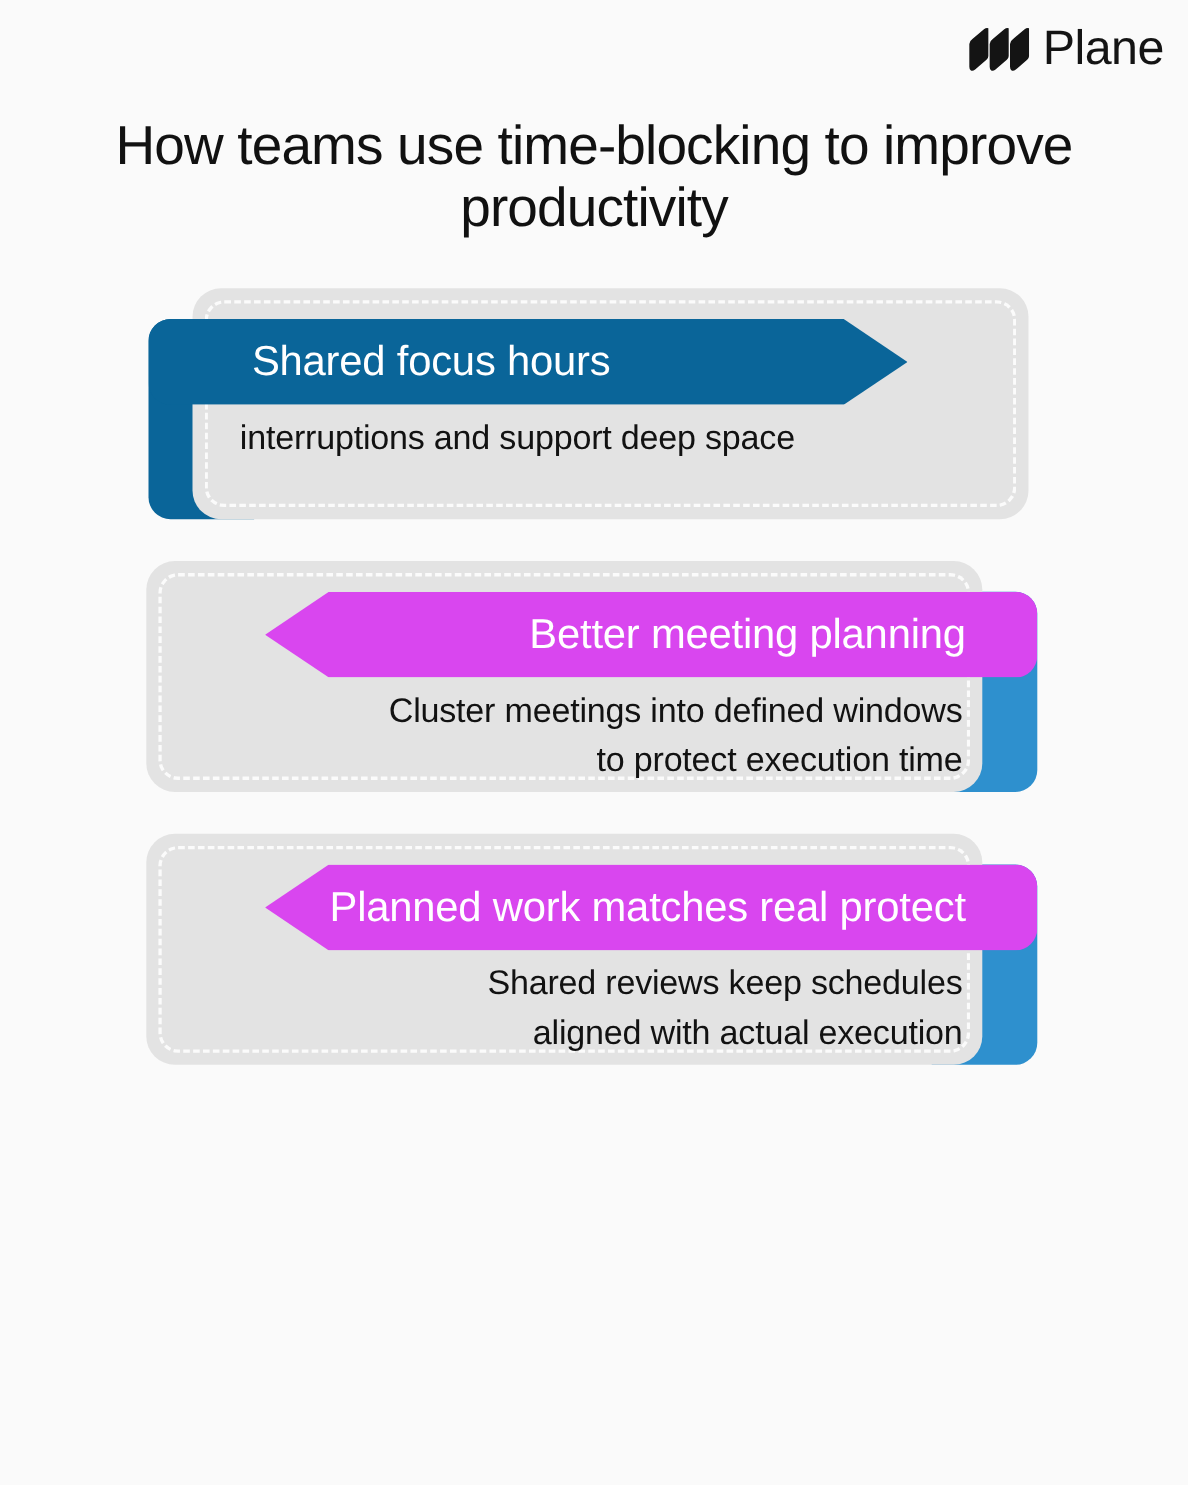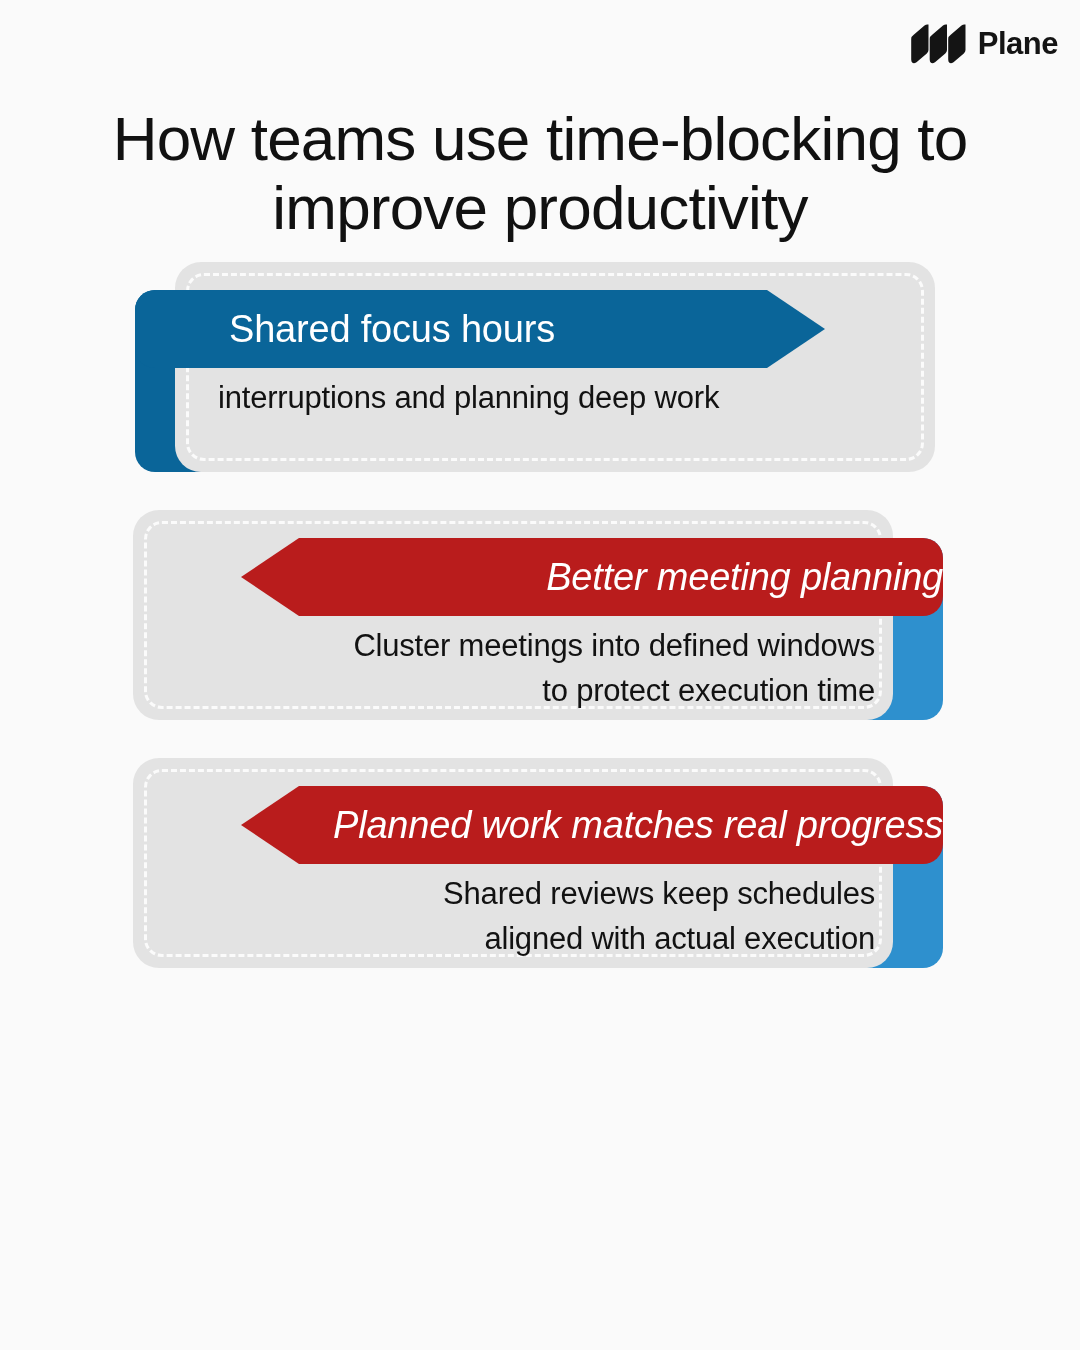--- a/index.html
+++ b/index.html
@@ -24,35 +24,35 @@
     display: flex;
     align-items: center;
     gap: 12px;
   }
   .brand-mark {
     width: 56px;
     height: 42px;
     display: block;
   }
   .brand-name {
-    font-size: 31px;
-    font-weight: 700;
+    font-size: 44px;
+    font-weight: 400;
     color: #141414;
     letter-spacing: -0.5px;
     line-height: 1;
   }
 
   
   .page-title {
     position: absolute;
     top: 104px;
     left: 90px;
     width: 900px;
     text-align: center;
-    font-size: 62px;
+    font-size: 50px;
     line-height: 1.12;
     font-weight: 400;
     color: #111111;
     letter-spacing: -0.8px;
   }
 
   
   .cards {
     position: absolute;
     top: 262px;
@@ -106,27 +106,27 @@
     border-top-left-radius: 20px;
     border-bottom-left-radius: 20px;
     justify-content: flex-start;
     padding-left: 94px;
     -webkit-clip-path: polygon(0 0, calc(100% - 58px) 0, 100% 50%, calc(100% - 58px) 100%, 0 100%);
     clip-path: polygon(0 0, calc(100% - 58px) 0, 100% 50%, calc(100% - 58px) 100%, 0 100%);
   }
   .card--right .banner {
     right: 137px;
     width: 702px;
-    background: #b91c1c;
+    background: #d946ef;
     border-top-right-radius: 20px;
     border-bottom-right-radius: 20px;
     justify-content: flex-end;
+    padding-right: 65px;
     -webkit-clip-path: polygon(58px 0, 100% 0, 100% 100%, 58px 100%, 0 50%);
     clip-path: polygon(58px 0, 100% 0, 100% 100%, 58px 100%, 0 50%);
-    font-style: italic;
   }
 
   
   .banner-tail {
     position: absolute;
     top: 28px;
     width: 96px;
     height: 182px;
     z-index: -1;
   }
@@ -190,21 +190,21 @@
 <div class="cards">
 
   <div class="card card--left">
     <div class="banner-tail"></div>
     <div class="card-plate"></div>
     <div class="card-dash"></div>
     <div class="banner">
       <div class="banner-title">Shared focus hours</div>
     </div>
     <div class="card-body">
-      <span>interruptions and planning deep work</span>
+      <span>interruptions and support deep space</span>
     </div>
   </div>
 
   <div class="card card--right">
     <div class="banner-tail"></div>
     <div class="card-plate"></div>
     <div class="card-dash"></div>
     <div class="banner">
       <div class="banner-title">Better meeting planning</div>
     </div>
@@ -213,21 +213,21 @@
       <span>to protect execution time</span>
     </div>
   </div>
 
 
   <div class="card card--right">
     <div class="banner-tail"></div>
     <div class="card-plate"></div>
     <div class="card-dash"></div>
     <div class="banner">
-      <div class="banner-title">Planned work matches real progress</div>
+      <div class="banner-title">Planned work matches real protect</div>
     </div>
     <div class="card-body">
       <span>Shared reviews keep schedules</span>
       <span>aligned with actual execution</span>
     </div>
   </div>
 
 </div>
 
 </body></html>

